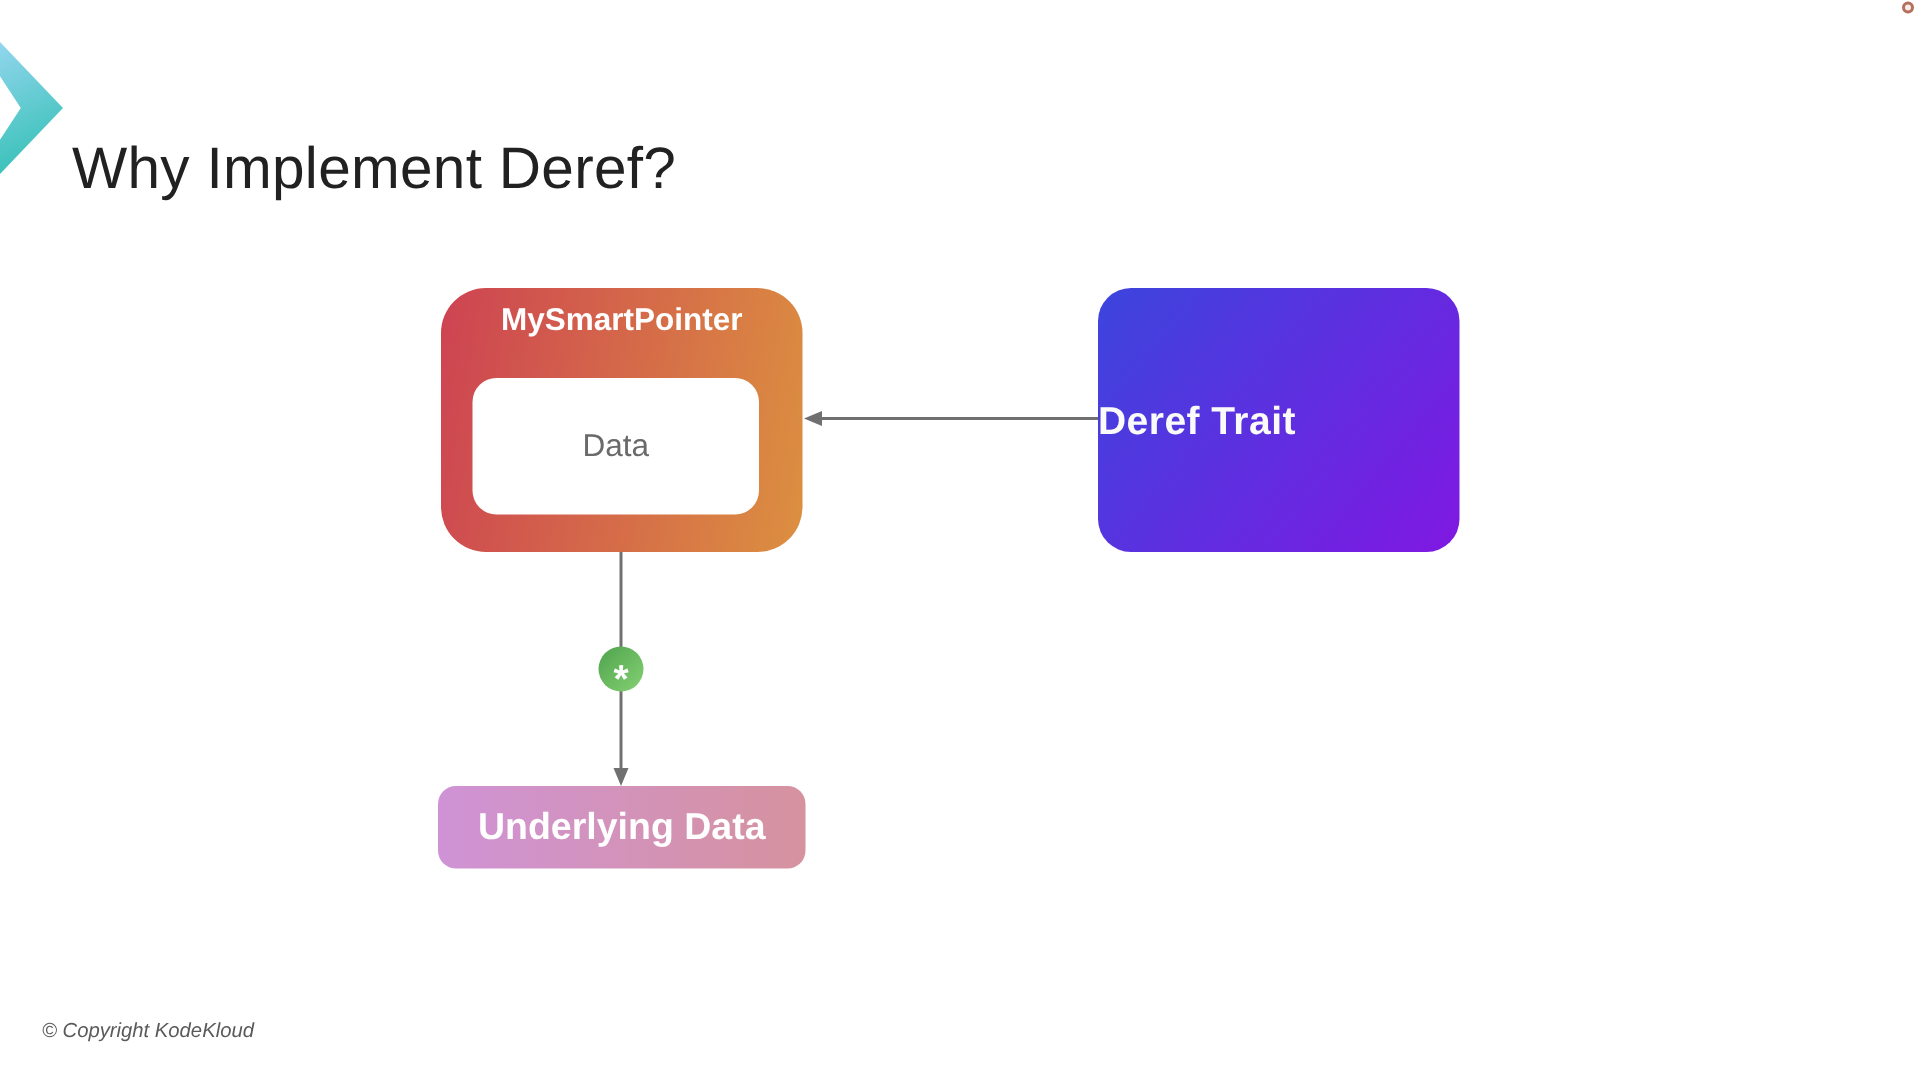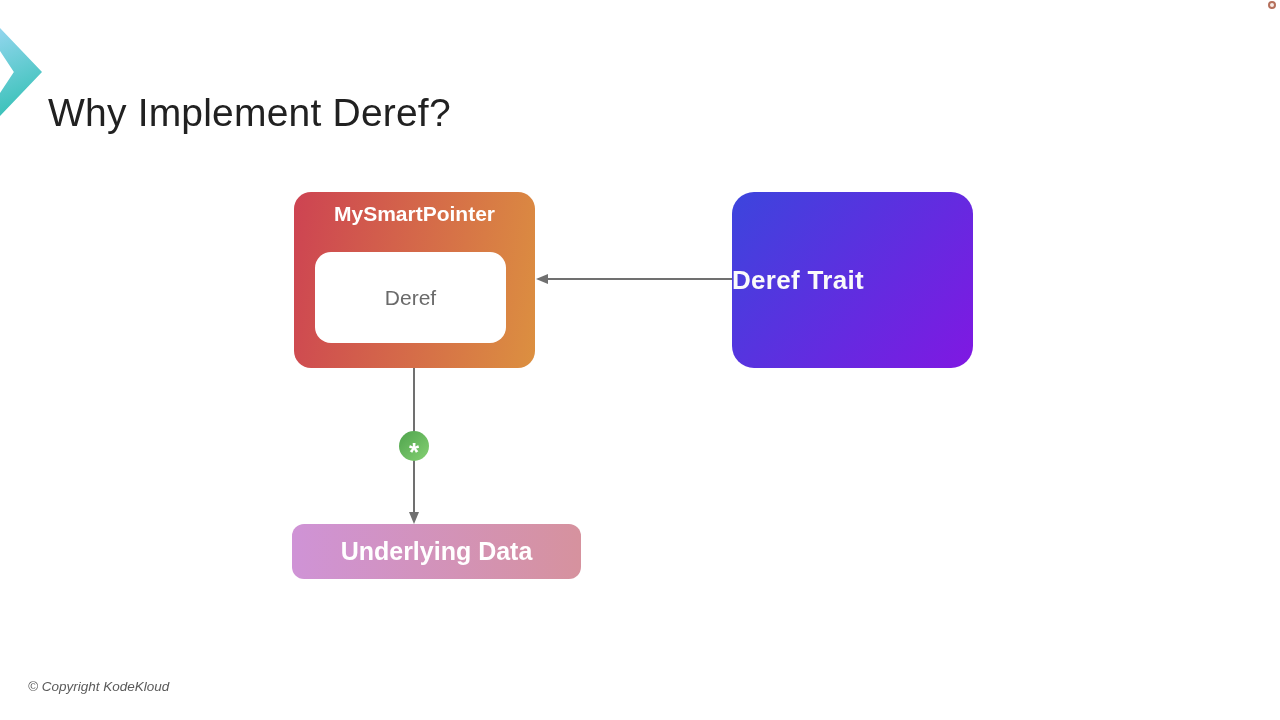--- a/index.html
+++ b/index.html
@@ -19,21 +19,21 @@
     margin-top: 44px;
   }
   .corner-dot {
     position: absolute; left: 1268px; top: 1px; width: 8px; height: 8px;
     border-radius: 50%; border: 2px solid var(--corner_dot); background: #f7ece7;
   }
 
   
   .sp-box {
     position: absolute; left: 294px; top: 192px; width: 241px; height: 176px;
-    border-radius: 17px;
+    border-radius: 30px;
     background: linear-gradient(100deg, var(--sp_start) 0%, var(--sp_end) 100%);
   }
   .sp-label {
     position: absolute; top: 10px; left: 0; width: 100%;
     text-align: center; color: #ffffff; font-size: 21px; font-weight: 700;
   }
   .data-box {
     position: absolute; left: 21px; top: 60px; width: 191px; height: 91px;
     background: #ffffff; border-radius: 16px;
     display: flex; align-items: center; justify-content: center;
@@ -42,21 +42,21 @@
 
   .deref-box {
     position: absolute; left: 732px; top: 192px; width: 241px; height: 176px;
     border-radius: 22px;
     background: linear-gradient(130deg, var(--deref_start) 0%, var(--deref_end) 100%);
     display: flex; align-items: center; justify-content: flex-start;
   }
   .deref-label { color: #fafafa; font-size: 26px; font-weight: 600; letter-spacing: 0.3px; }
 
   .ud-box {
-    position: absolute; left: 292px; top: 524px; width: 289px; height: 55px;
+    position: absolute; left: 292px; top: 524px; width: 245px; height: 55px;
     border-radius: 12px;
     background: linear-gradient(90deg, var(--ud_start) 0%, var(--ud_end) 100%);
     display: flex; align-items: center; justify-content: center;
   }
   .ud-label { color: #ffffff; font-size: 25px; font-weight: 600; }
 
   .arrow-layer { position: absolute; left: 0; top: 0; width: 1280px; height: 720px; pointer-events: none; }
 
   .star-badge {
     position: absolute; left: 399px; top: 431px; width: 30px; height: 30px;
@@ -87,21 +87,21 @@
   </g>
   <g stroke="#707070" fill="#707070">
     <line x1="414" y1="368" x2="414" y2="514" stroke-width="2"></line>
     <polygon points="414,524 409,512 419,512" stroke="none"></polygon>
   </g>
 </svg>
 
 <div class="sp-box">
   <div class="sp-label">MySmartPointer</div>
   <div class="data-box">
-    <span class="data-label">Deref</span>
+    <span class="data-label">Data</span>
   </div>
 </div>
 
 <div class="deref-box">
   <span class="deref-label">Deref Trait</span>
 </div>
 
 <div class="star-badge">
   <span class="star-glyph">*</span>
 </div>

